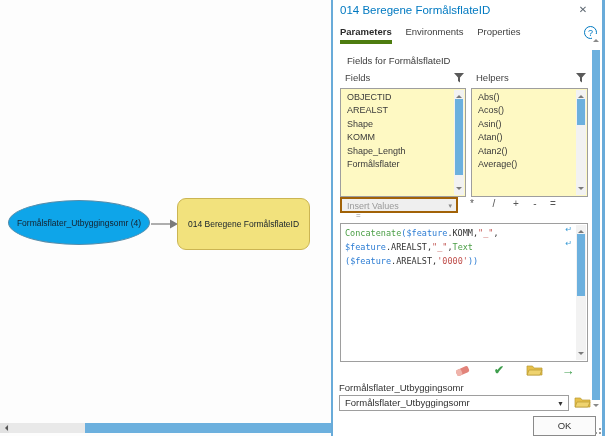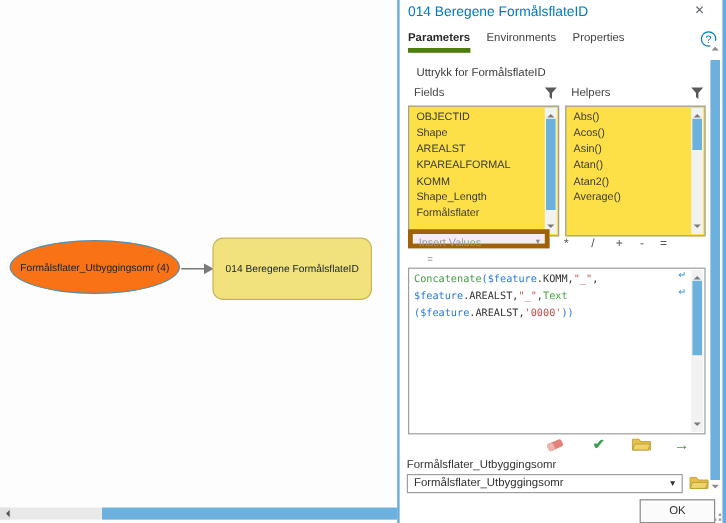--- a/index.html
+++ b/index.html
@@ -2,21 +2,21 @@
 <html><head>
 <meta charset="utf-8">
 <style>
   * { margin:0; padding:0; box-sizing:border-box; }
   html,body { width:605px; height:436px; overflow:hidden; background:#fdfdfd;
     font-family:"Liberation Sans", sans-serif; color:#333; }
 
   
   .canvas { position:absolute; left:0; top:0; width:331px; height:436px; background:#fdfdfd; }
   .node-ellipse { position:absolute; left:8px; top:200px; width:142px; height:45px;
-    background:#f97316; border:1px solid #568dab; border-radius:50%;
+    background:#0ea5e9; border:1px solid #568dab; border-radius:50%;
     display:flex; align-items:center; justify-content:center; }
   .node-ellipse span { font-size:8.5px; color:#15202b; white-space:nowrap; }
   .node-rect { position:absolute; left:177px; top:198px; width:133px; height:52px;
     background:#f2e27d; border:1px solid #cbb553; border-radius:9px;
     display:flex; align-items:center; justify-content:center; }
   .node-rect span { font-size:8.5px; color:#15202b; white-space:nowrap; }
   .conn { position:absolute; left:149px; top:215px; }
 
   .hscroll { position:absolute; left:0; top:423px; width:334px; height:10px; background:#e9e9e9; }
   .hscroll .larr { position:absolute; left:0; top:0; width:9px; height:10px; background:#e2e2e2; }
@@ -36,31 +36,31 @@
   .help { position:absolute; left:251px; top:26px; width:13px; height:13px; border:1px solid #0079c1;
     border-radius:50%; color:#0079c1; font-size:9px; text-align:center; line-height:12px; }
   .expr-label { position:absolute; left:14px; top:55px; font-size:9.5px; color:#3a3a3a; }
 
   .col { position:absolute; top:70px; }
   .col-fields { left:7px; width:126px; }
   .col-helpers { left:138px; width:117px; }
   .col-head { position:relative; height:18px;text-align:center; }
   .col-head .lbl { position:absolute; left:5px; top:2px; font-size:9.5px; color:#444; }
   .col-head .funnel { position:absolute; right:1px; top:2px; }
-  .listbox { position:relative; width:100%; height:109px; border:1px solid #9e9e9e; background:#fde047; overflow:hidden; }
+  .listbox { position:relative; width:100%; height:109px; border:1px solid #9e9e9e; background:#fef9c3; overflow:hidden; }
   .listbox .items { padding:2px 14px 0 6px; }
   .listbox .items div { font-size:9px; line-height:13.4px; color:#3a3a3a; white-space:nowrap; }
   .vsb { position:absolute; right:1px; top:1px; bottom:1px; width:10px; background:#f2f2f2; }
   .vsb .up, .vsb .dn { position:absolute; left:2px; width:0; height:0; border:3px solid transparent; }
   .vsb .up { top:2px; border-bottom-color:#7a7a7a; }
   .vsb .dn { bottom:2px; border-top-color:#7a7a7a; }
   .vsb .th { position:absolute; left:1px; width:8px; background:#6cb0de; }
 
-  .insert-dd { position:absolute; left:7px; top:191px; width:118px; height:16px; background:#efefef;
-    border:4px solid #a16207; font-size:9px; color:#9a9a9a; line-height:14px; padding-left:5px; }
+  .insert-dd { position:absolute; left:7px; top:197px; width:118px; height:16px; background:#efefef;
+    border:2px solid #a16207; font-size:9px; color:#9a9a9a; line-height:14px; padding-left:5px; }
   .insert-dd .caret { position:absolute; right:4px; top:0; color:#8a8a8a; font-size:7px; line-height:14px; }
   .op { position:absolute; top:198px; font-size:10px; color:#555; width:14px; text-align:center; }
   .eq-hint { position:absolute; left:23px; top:211px; font-size:8px; color:#8a8a8a; }
 
   .codebox { position:absolute; left:7px; top:223px; width:248px; height:139px;
     border:1px solid #9e9e9e; background:#fff; }
   .code { position:absolute; left:4px; top:2px; right:28px;
     font-family:"DejaVu Sans Mono", monospace; font-size:8.5px; line-height:14px; white-space:nowrap; }
   .tk-green { color:#4a9e45; } .tk-blue { color:#2b7cd3; } .tk-red { color:#c0504d; } .tk-dark { color:#333; }
   .wrap-ic { position:absolute; right:15px; font-size:8px; color:#3a9bd5; }
@@ -113,35 +113,34 @@
   <div class="panel-title">014 Beregene FormålsflateID</div>
   <div class="close">✕</div>
 
   <div class="tabs">
     <span class="tab active">Parameters</span>
     <span class="tab">Environments</span>
     <span class="tab">Properties</span>
   </div>
   <div class="help">?</div>
 
-  <div class="expr-label">Uttrykk for FormålsflateID</div>
+  <div class="expr-label">Fields for FormålsflateID</div>
 
   <div class="col col-fields">
     <div class="col-head">
       <span class="lbl">Fields</span>
       <svg class="funnel" width="12" height="12">
         <path d="M1 1 h10 l-4 4.5 v5 l-2 -1.5 v-3.5 z" fill="#5a5a5a"></path>
       </svg>
     </div>
     <div class="listbox">
       <div class="items">
         <div>OBJECTID</div>
+        <div>AREALST</div>
         <div>Shape</div>
-        <div>AREALST</div>
-        <div>KPAREALFORMAL</div>
         <div>KOMM</div>
         <div>Shape_Length</div>
         <div>Formålsflater</div>
       </div>
       <div class="vsb">
         <div class="up"></div>
         <div class="th" style="top:9px;height:76px;"></div>
         <div class="dn"></div>
       </div>
     </div>

